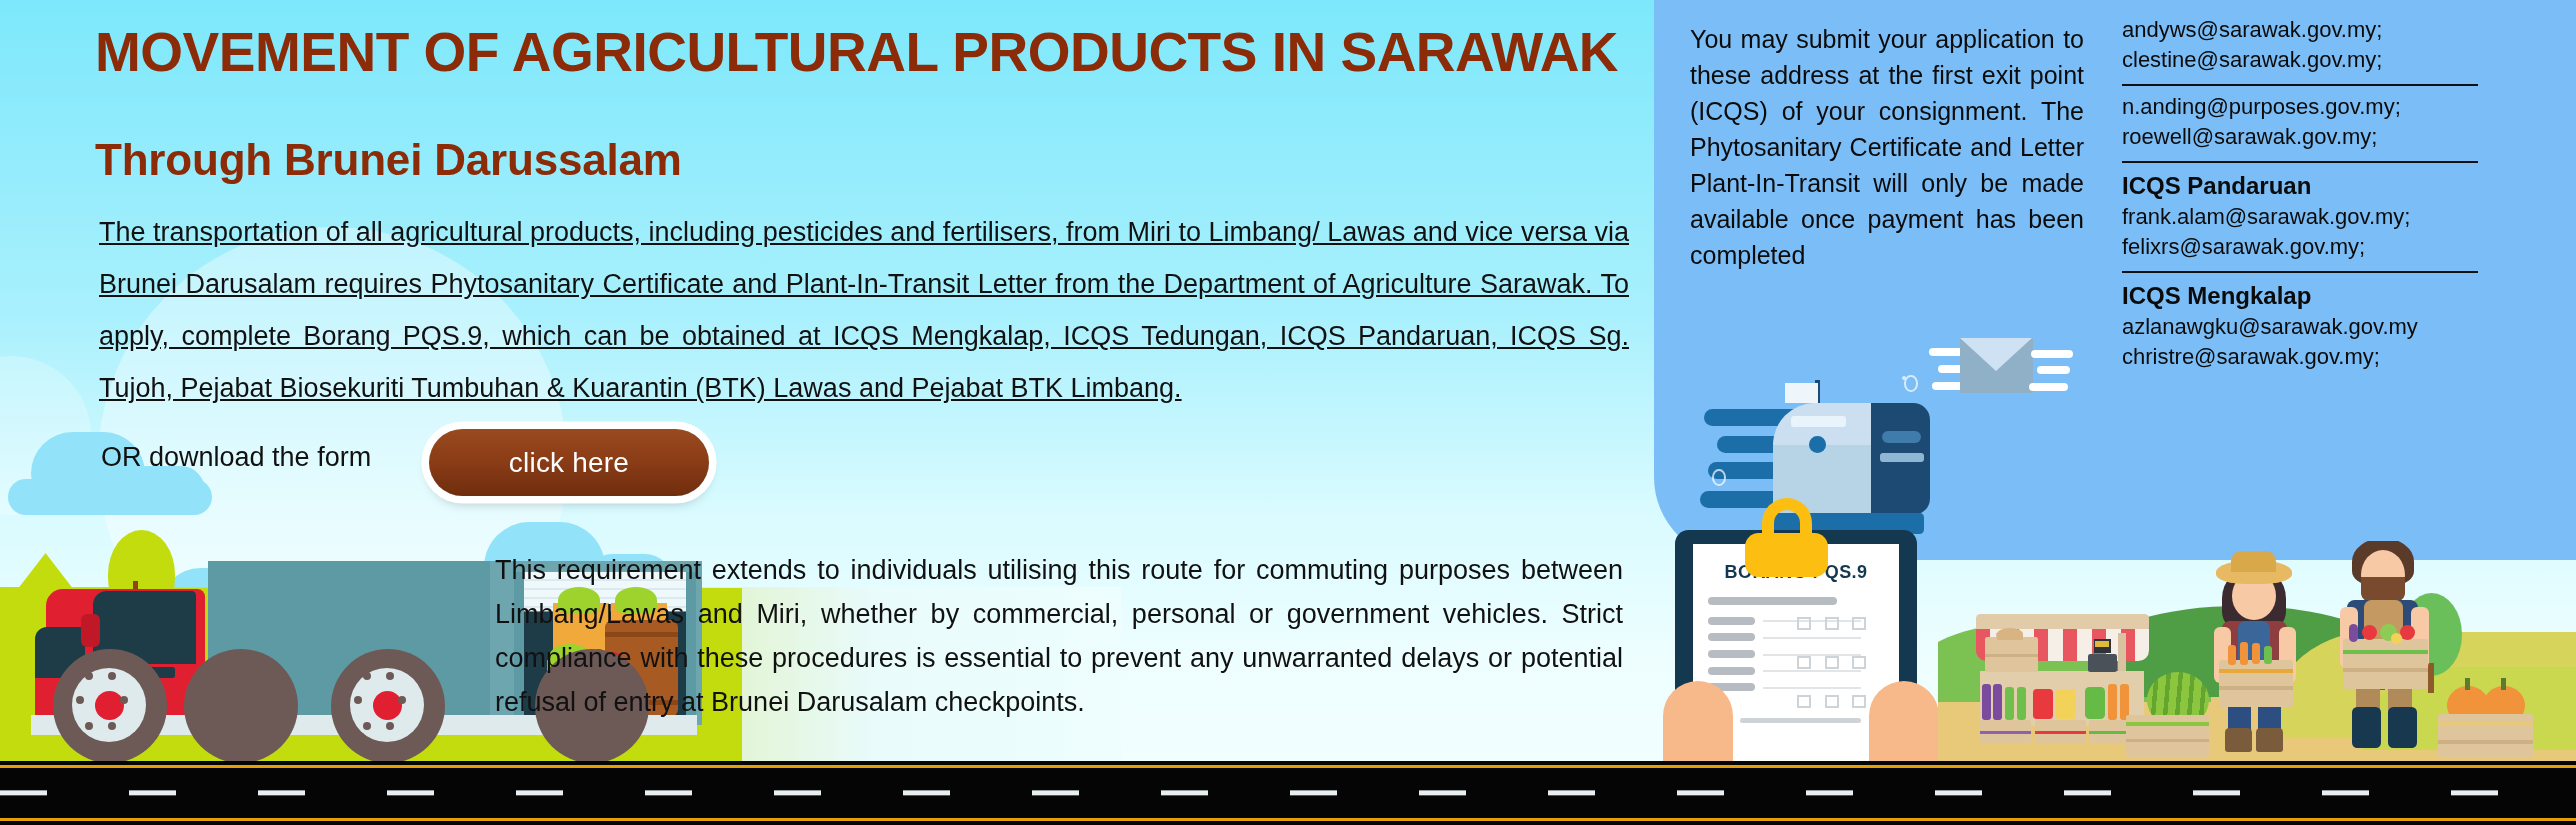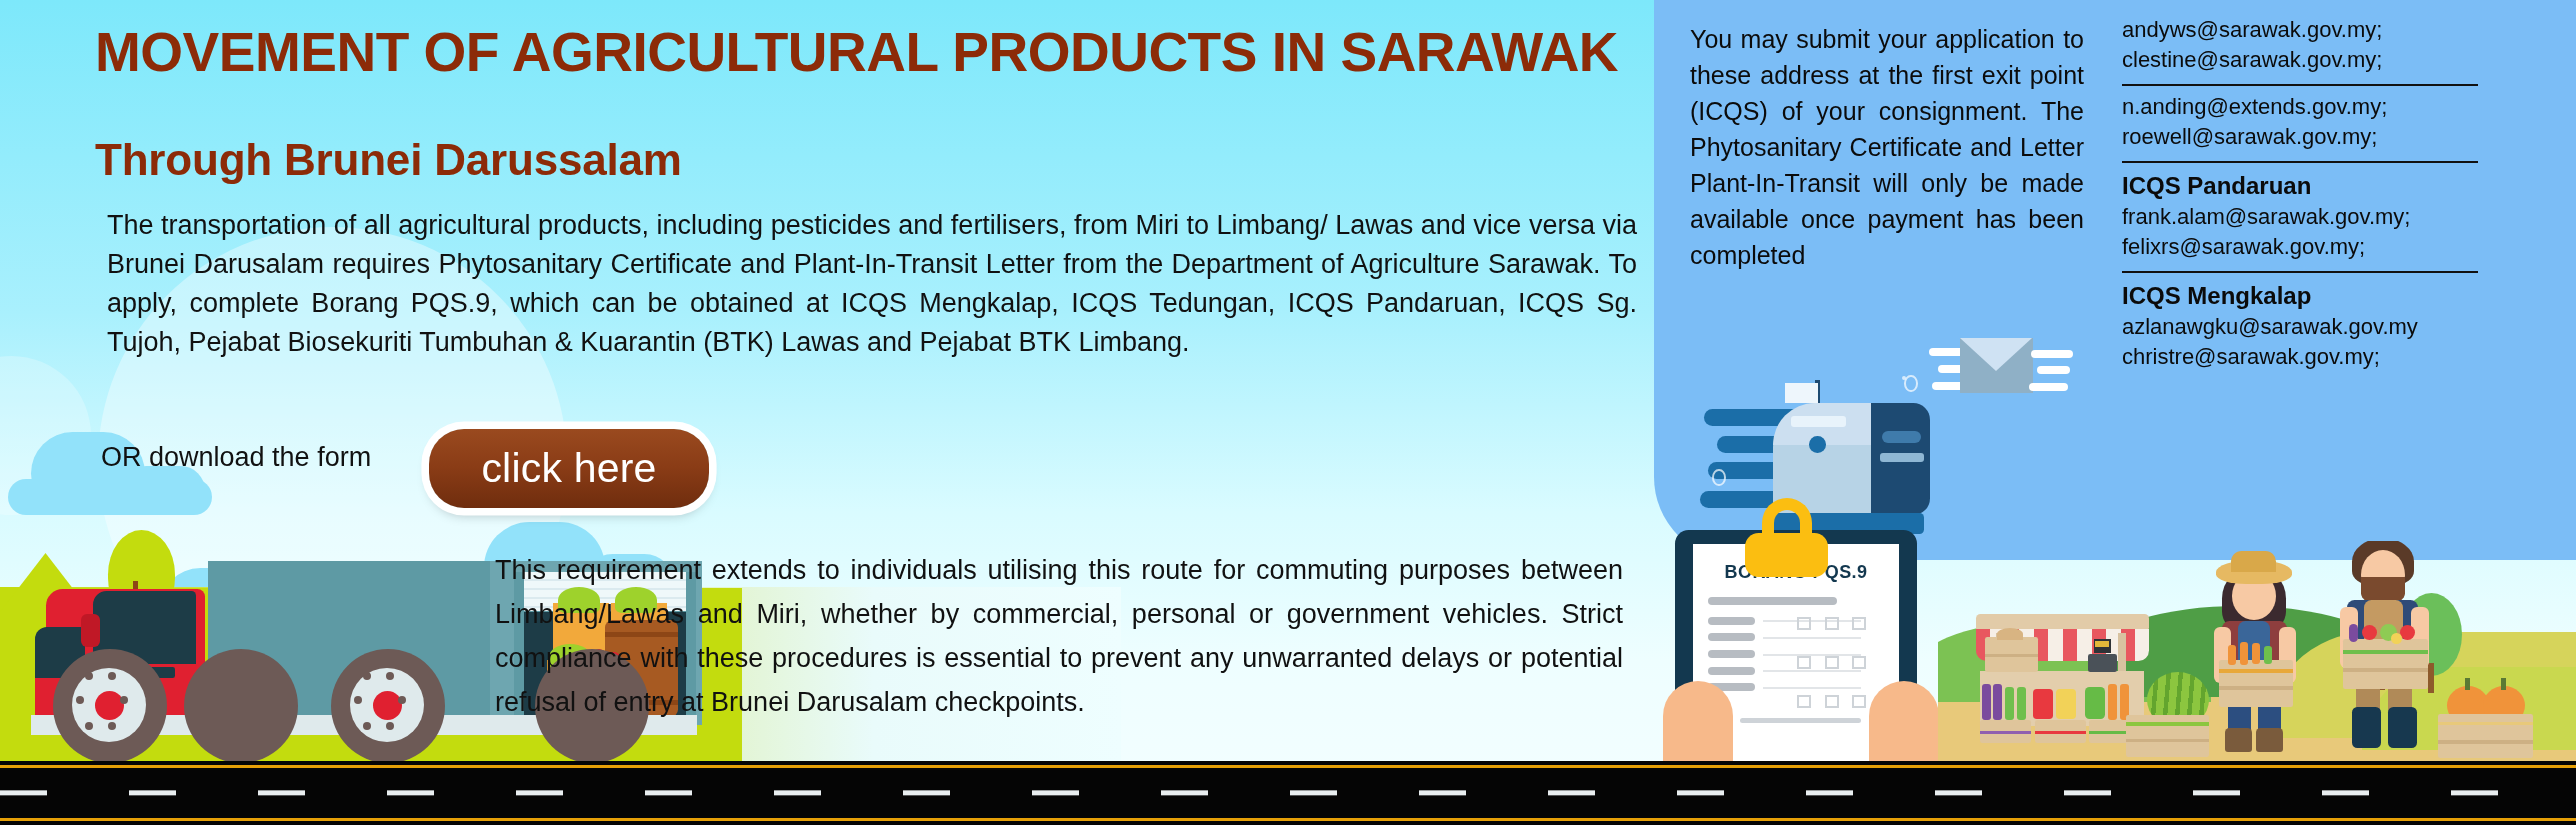--- a/index.html
+++ b/index.html
@@ -79,35 +79,35 @@
     font-size:55px;font-weight:700;letter-spacing:-0.5px;
     color:#8c2b08;white-space:nowrap;
     font-family:"Liberation Sans",sans-serif;
   }
   .subhead{
     position:absolute;left:95px;top:135px;
     font-size:44px;font-weight:700;letter-spacing:-0.2px;
     color:#8c2b08;white-space:nowrap;
   }
   .para-main{
-    position:absolute;left:107px;top:206px;width:1530px;
-    font-size:27px;line-height:39px;color:#111;
-    text-align:justify;text-justify:inter-word;
+    position:absolute;left:99px;top:206px;width:1530px;
+    font-size:27px;line-height:52px;color:#111;
+    text-align:justify;text-justify:inter-word;text-decoration:underline;
   }
   .or-line{
     position:absolute;left:101px;top:442px;
     font-size:27px;color:#111;white-space:nowrap;
   }
   .btn-click{
     position:absolute;left:429px;top:429px;
-    width:280px;height:79px;border:0;cursor:pointer;
+    width:280px;height:67px;border:0;cursor:pointer;
     border-radius:35px;
     background:linear-gradient(180deg,#9a4a1f 0%,#8a3c16 48%,#6f2d0e 100%);
     box-shadow:0 0 0 7.6px #ffffff, 0 6.8px 12px rgba(0,0,0,.25);
-    color:#fff;font-size:41px;font-weight:400;
+    color:#fff;font-size:28px;font-weight:400;
     font-family:"Liberation Sans",sans-serif;
     letter-spacing:0.2px;
   }
   .para-bottom{
     position:absolute;left:495px;top:548px;width:1128px;
     font-size:27px;line-height:44px;color:#111;
     text-align:justify;text-justify:inter-word;
   }
 
   
@@ -299,21 +299,21 @@
   <div class="blue-panel"></div>
 
   <div class="submit-note">You may submit your application to these address at the first exit point (ICQS) of your consignment. The Phytosanitary Certificate and Letter Plant-In-Transit will only be made available once payment has been completed</div>
 
   <div class="contacts">
     <div class="contact-block">
       <div class="contact-email">andyws@sarawak.gov.my;</div>
       <div class="contact-email">clestine@sarawak.gov.my;</div>
     </div>
     <div class="contact-block">
-      <div class="contact-email">n.anding@extends.gov.my;</div>
+      <div class="contact-email">n.anding@purposes.gov.my;</div>
       <div class="contact-email">roewell@sarawak.gov.my;</div>
     </div>
     <div class="contact-block">
       <div class="contact-title">ICQS Pandaruan</div>
       <div class="contact-email">frank.alam@sarawak.gov.my;</div>
       <div class="contact-email">felixrs@sarawak.gov.my;</div>
     </div>
     <div class="contact-block">
       <div class="contact-title">ICQS Mengkalap</div>
       <div class="contact-email">azlanawgku@sarawak.gov.my</div>

